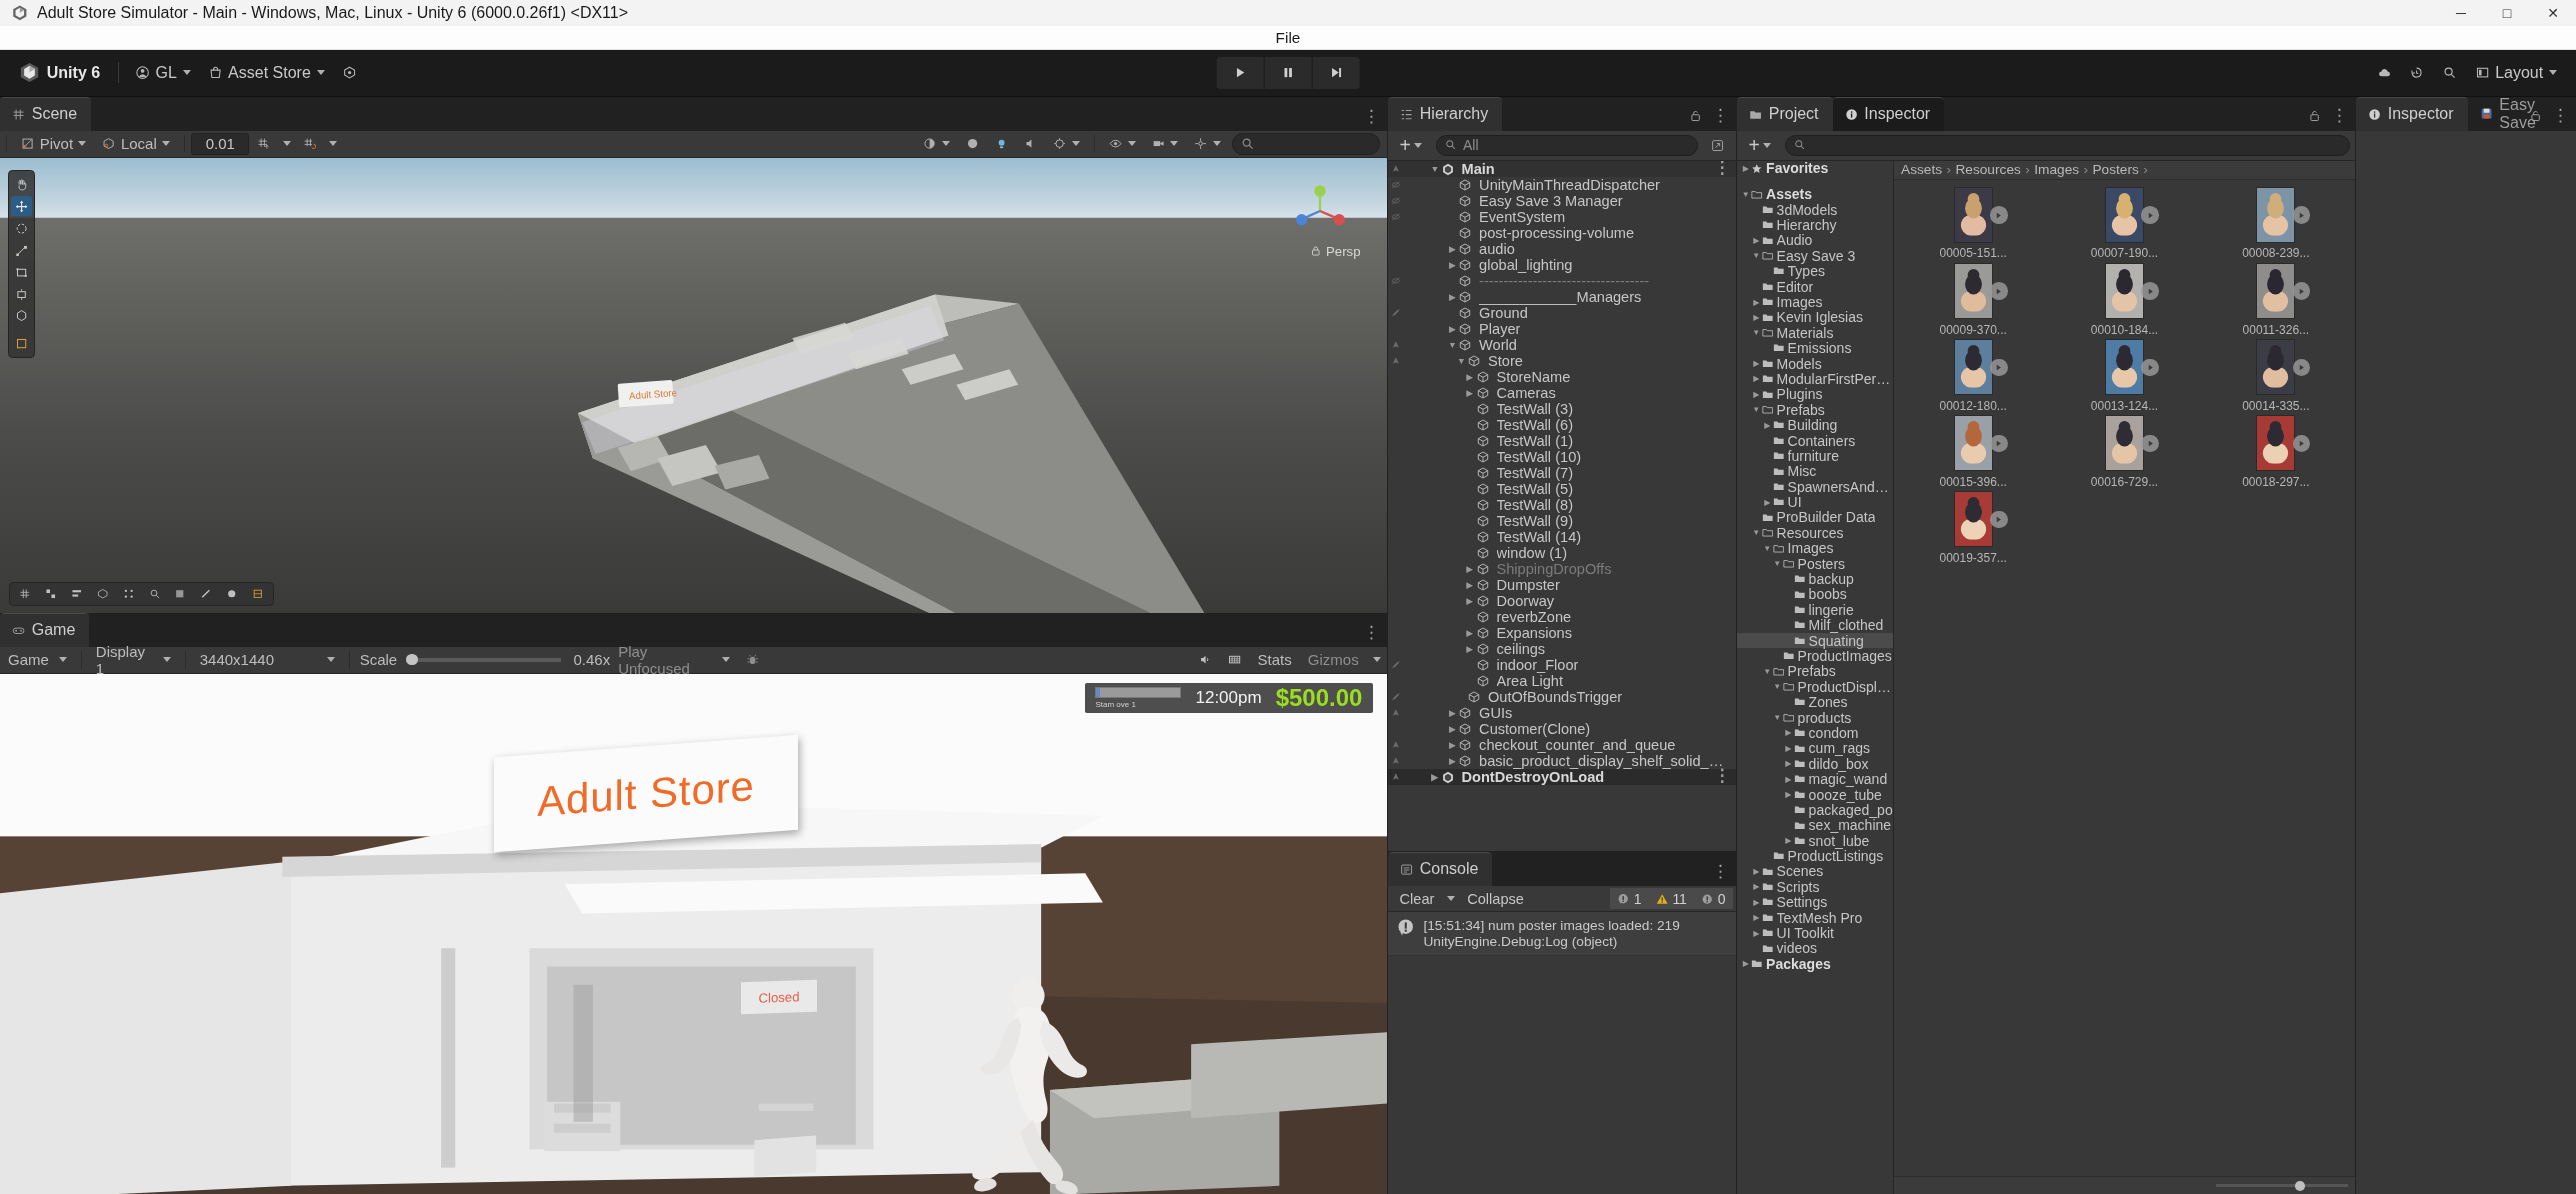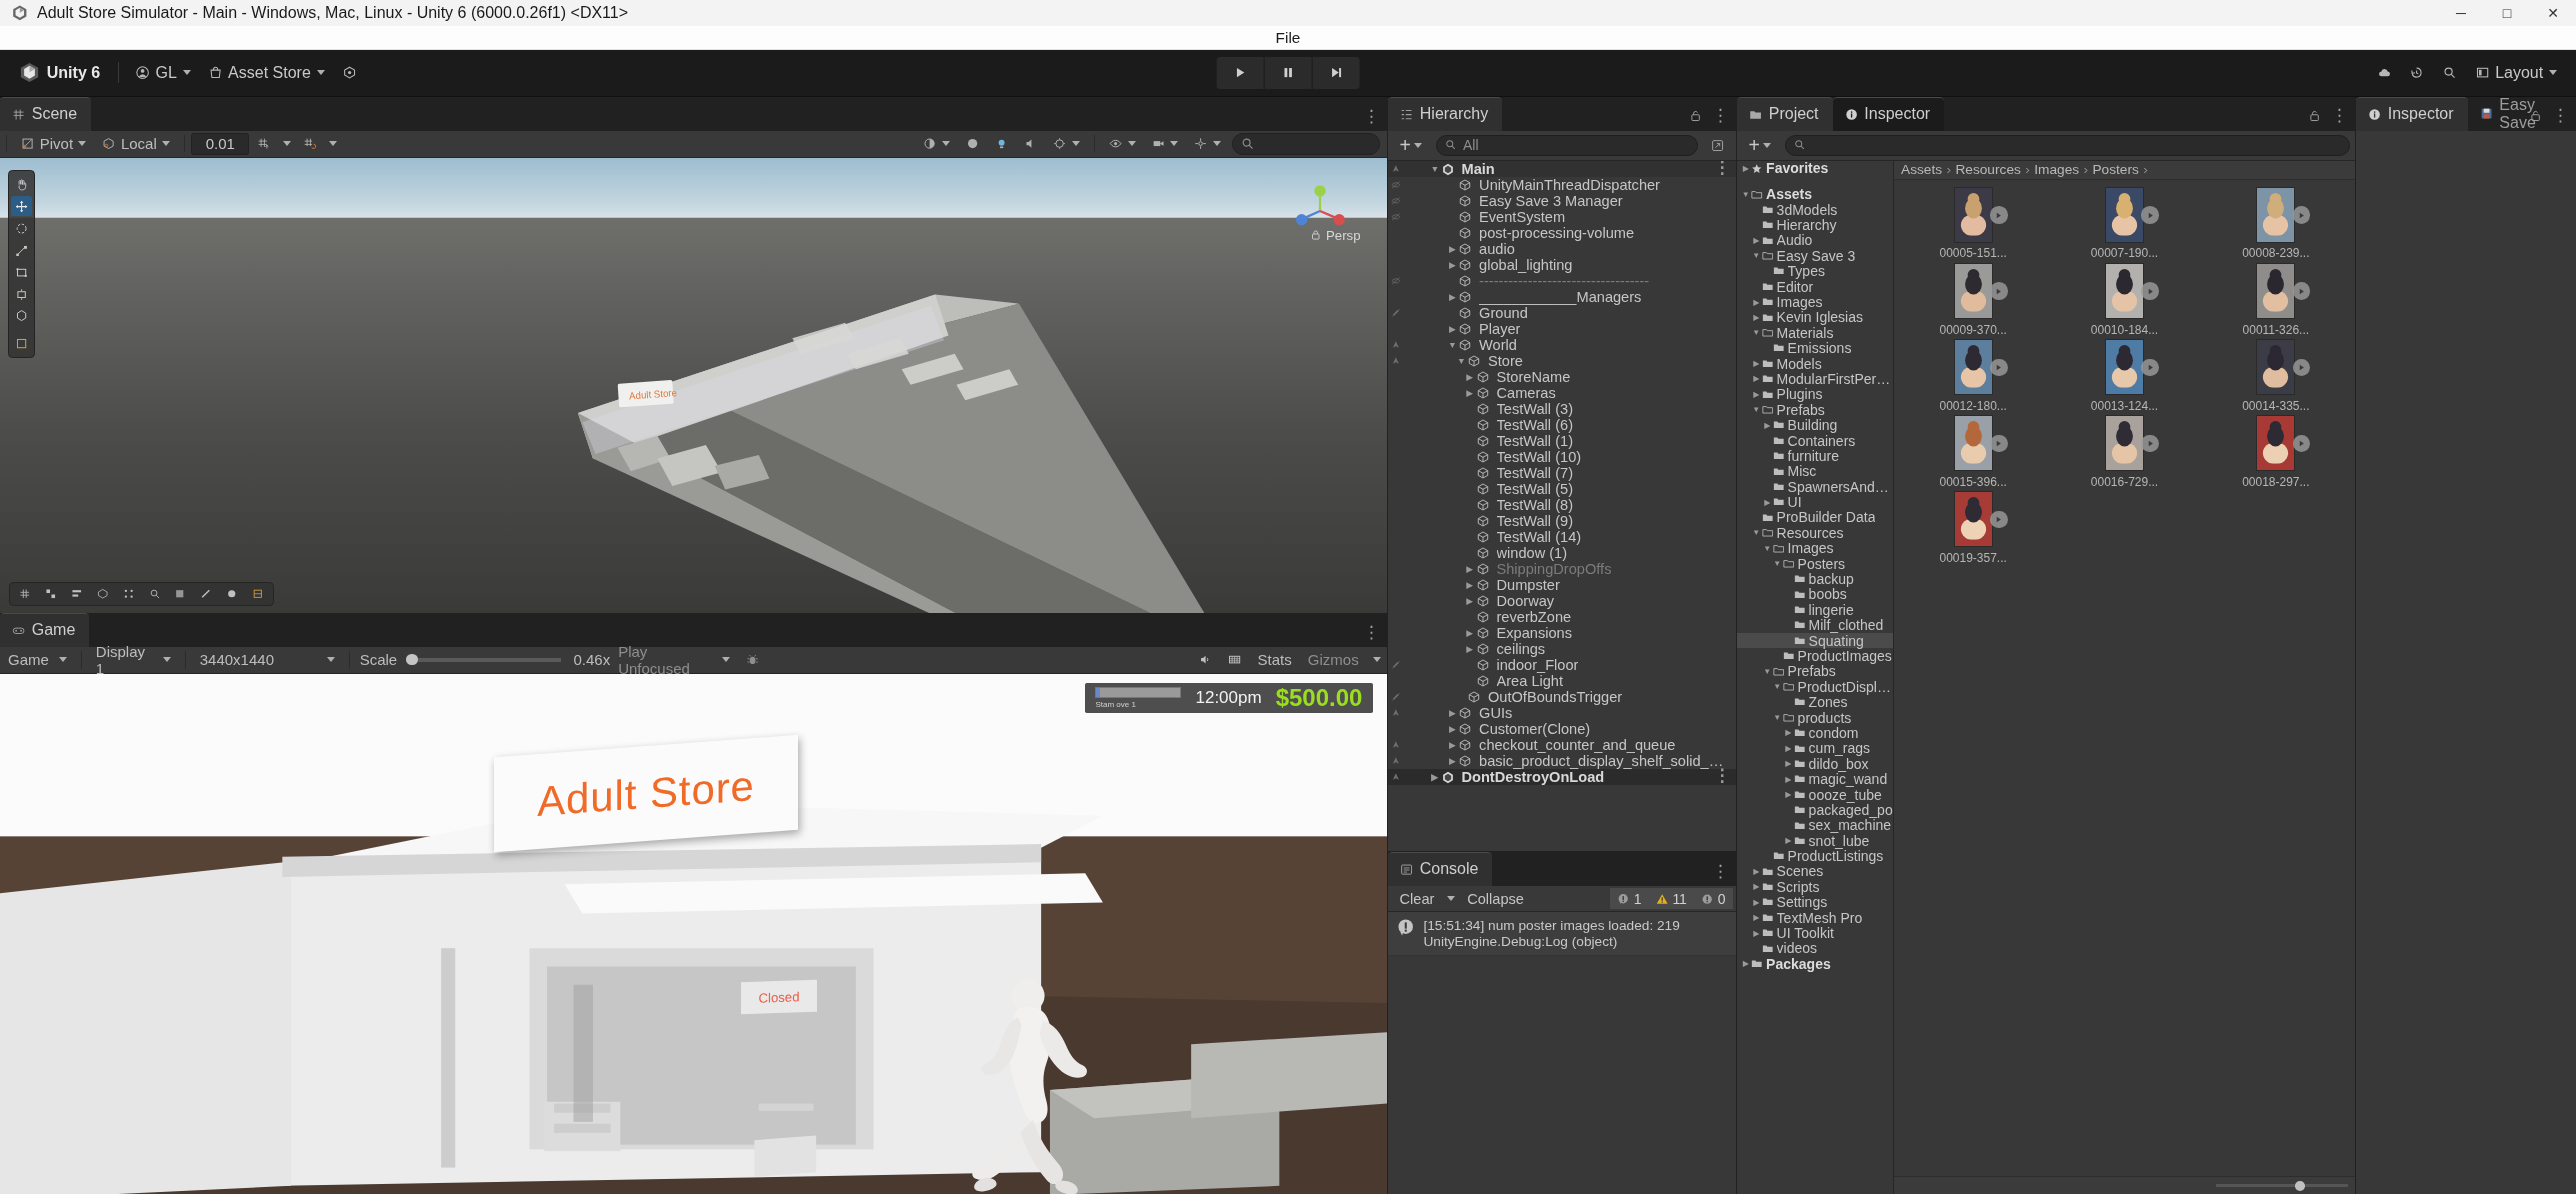--- a/index.html
+++ b/index.html
@@ -68,21 +68,21 @@
   .sep { width:0.9px;height:17.6px;background:#2b2b2b;margin:0 6.2px; }
   .field { height:22px; background:#2a2a2a; border:0.9px solid #212121; border-radius:2.6px;
     display:flex; align-items:center; padding:0 8px; font-size:15px; color:#c8c8c8; }
 
   
   #sceneview { flex:1; position:relative; overflow:hidden;
     background:linear-gradient(180deg,#b9cfdd 0%,#cfdde6 13%,#8d8e8a 13.2%,#5b5b58 55%,#3e3e3c 100%); }
   #scene-sky { position:absolute; inset:0;
     background:linear-gradient(180deg,#9dbdd0 0%,#c3d6e0 10%,#d8e2e8 13%,#6e6e6b 13.3%,#4c4c4a 60%,#3a3a38 100%); }
   #scene-gizmo { position:absolute; right:39px; top:25px; width:56px; height:56px; }
-  #scene-persp { position:absolute; right:26.5px; top:70px; font-size:13.2px; color:#d8d8d8;
+  #scene-persp { position:absolute; right:26.5px; top:86px; font-size:13.2px; color:#d8d8d8;
     display:flex; align-items:center; gap:4.4px; }
   #scene-tools { position:absolute; left:8px; top:12.4px; width:26.5px;
     background:#333333e0; border:0.9px solid #242424; border-radius:4.4px; padding:3.5px 0;
     display:flex; flex-direction:column; align-items:center; gap:2.6px; }
   #scene-tools .t { width:21px;height:19.4px; display:flex;align-items:center;justify-content:center;
     border-radius:2.6px; }
   #scene-tools .t.on { background:#2c5d87; }
   #scene-bottombar { position:absolute; left:8.8px; bottom:7px; height:24px;
     background:#333333e8; border:0.9px solid #252525; border-radius:4.4px;
     display:flex; align-items:center; padding:0 2.6px; gap:0.9px; }

